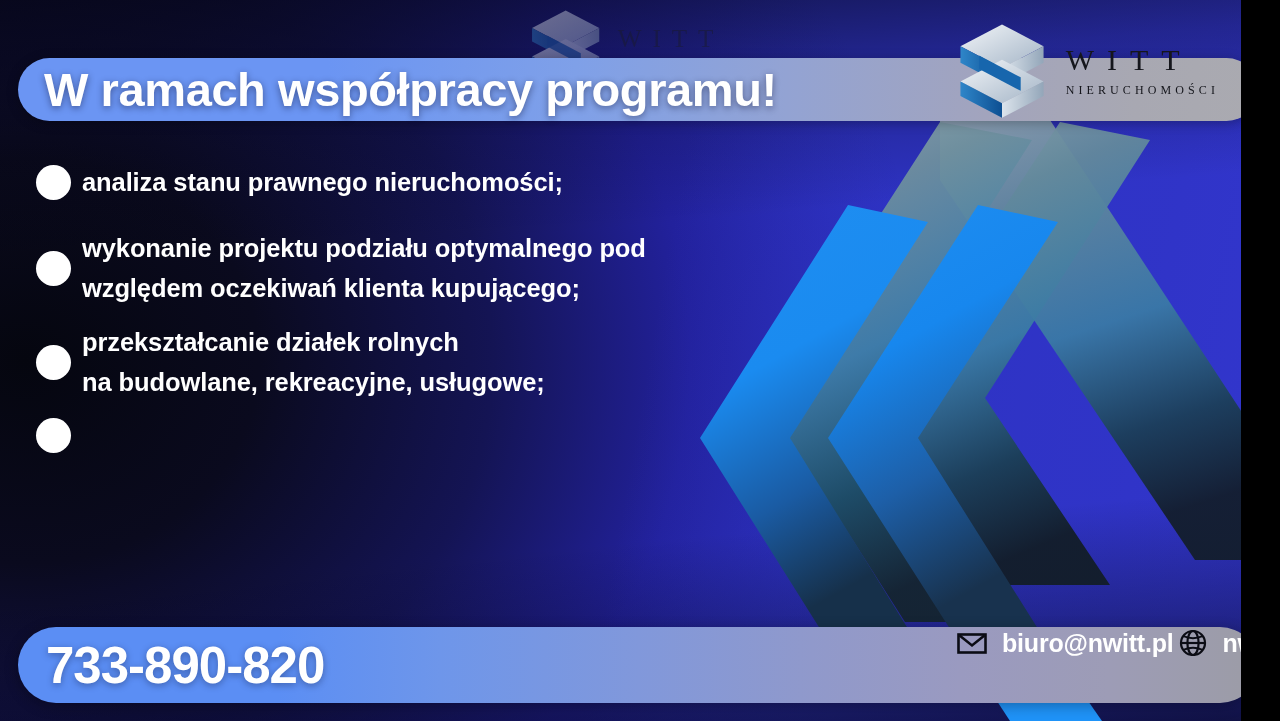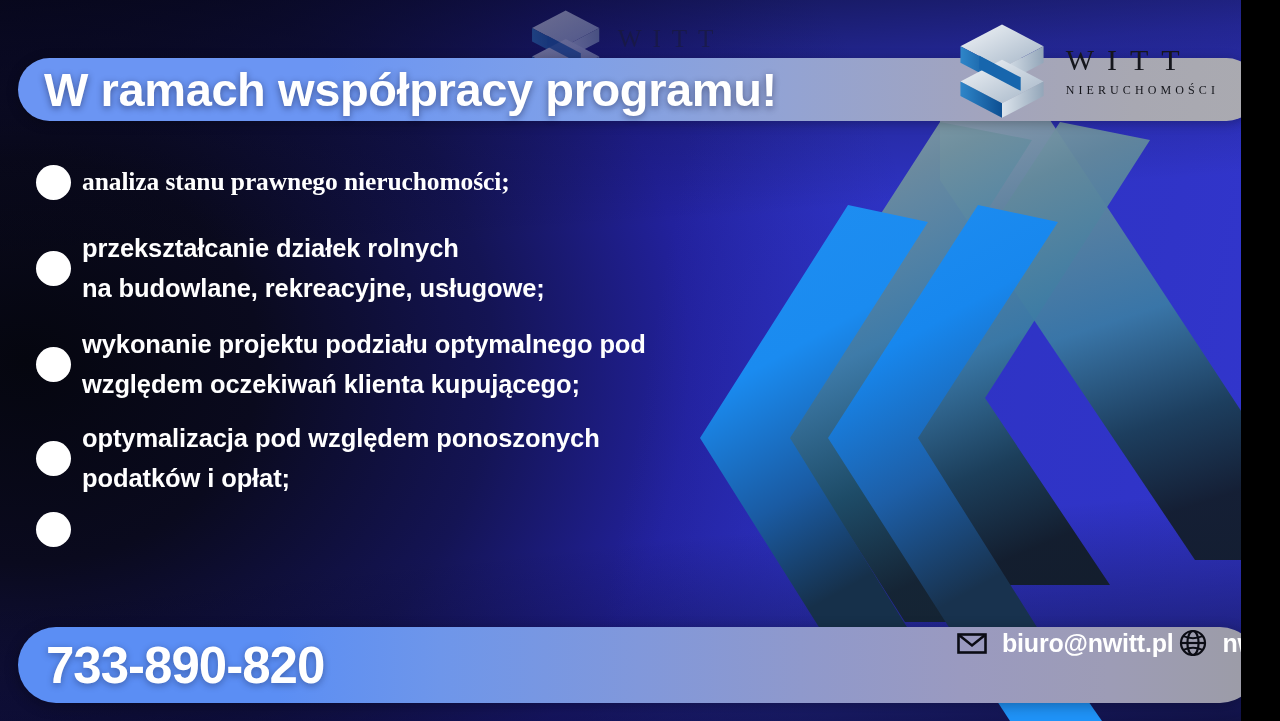--- a/index.html
+++ b/index.html
@@ -144,21 +144,21 @@
     justify-content: center;
   }
   .bullet-line {
     color: #ffffff;
     font-size: 25.5px;
     font-weight: 700;
     line-height: 40px;
     white-space: nowrap;
     letter-spacing: -0.1px;
   }
-  .bullet-row.single { margin-bottom: 26px; font-family: Liberation Serif, serif; }
+  .bullet-row.single { margin-bottom: 26px; }
   .bullet-row.gap-lg { margin-bottom: 16px; }
 
   
   #footer-pill {
     position: absolute;
     left: 18px; top: 627px;
     width: 1240px; height: 76px;
     border-radius: 38px;
     background: linear-gradient(90deg,
       #5b8ef4 0%, #5b8ef4 21%, #6e96ea 34%,
@@ -336,43 +336,36 @@
 
   <div id="bullets">
 
     <div class="bullet-row single">
       <span class="bullet-dot"></span>
       <span class="bullet-lines">
         <span class="bullet-line">analiza stanu prawnego nieruchomości;</span>
       </span>
     </div>
 
+    <div class="bullet-row">
+      <span class="bullet-dot"></span>
+      <span class="bullet-lines">
+        <span class="bullet-line">wykonanie projektu podziału optymalnego pod</span>
+        <span class="bullet-line">względem oczekiwań klienta kupującego;</span>
+      </span>
+    </div>
+
     <div class="bullet-row gap-lg">
       <span class="bullet-dot"></span>
       <span class="bullet-lines">
         <span class="bullet-line">przekształcanie działek rolnych</span>
         <span class="bullet-line">na budowlane, rekreacyjne, usługowe;</span>
       </span>
     </div>
 
-    <div class="bullet-row">
-      <span class="bullet-dot"></span>
-      <span class="bullet-lines">
-        <span class="bullet-line">wykonanie projektu podziału optymalnego pod</span>
-        <span class="bullet-line">względem oczekiwań klienta kupującego;</span>
-      </span>
-    </div>
-
-    <div class="bullet-row">
-      <span class="bullet-dot"></span>
-      <span class="bullet-lines">
-        <span class="bullet-line">optymalizacja pod względem ponoszonych</span>
-        <span class="bullet-line">podatków i opłat;</span>
-      </span>
-    </div>
 
     <div class="bullet-row">
       <span class="bullet-dot"></span>
     </div>
 
   </div>
 
   <div id="footer-pill"></div>
 
   <div id="phone-number">733-890-820</div>

